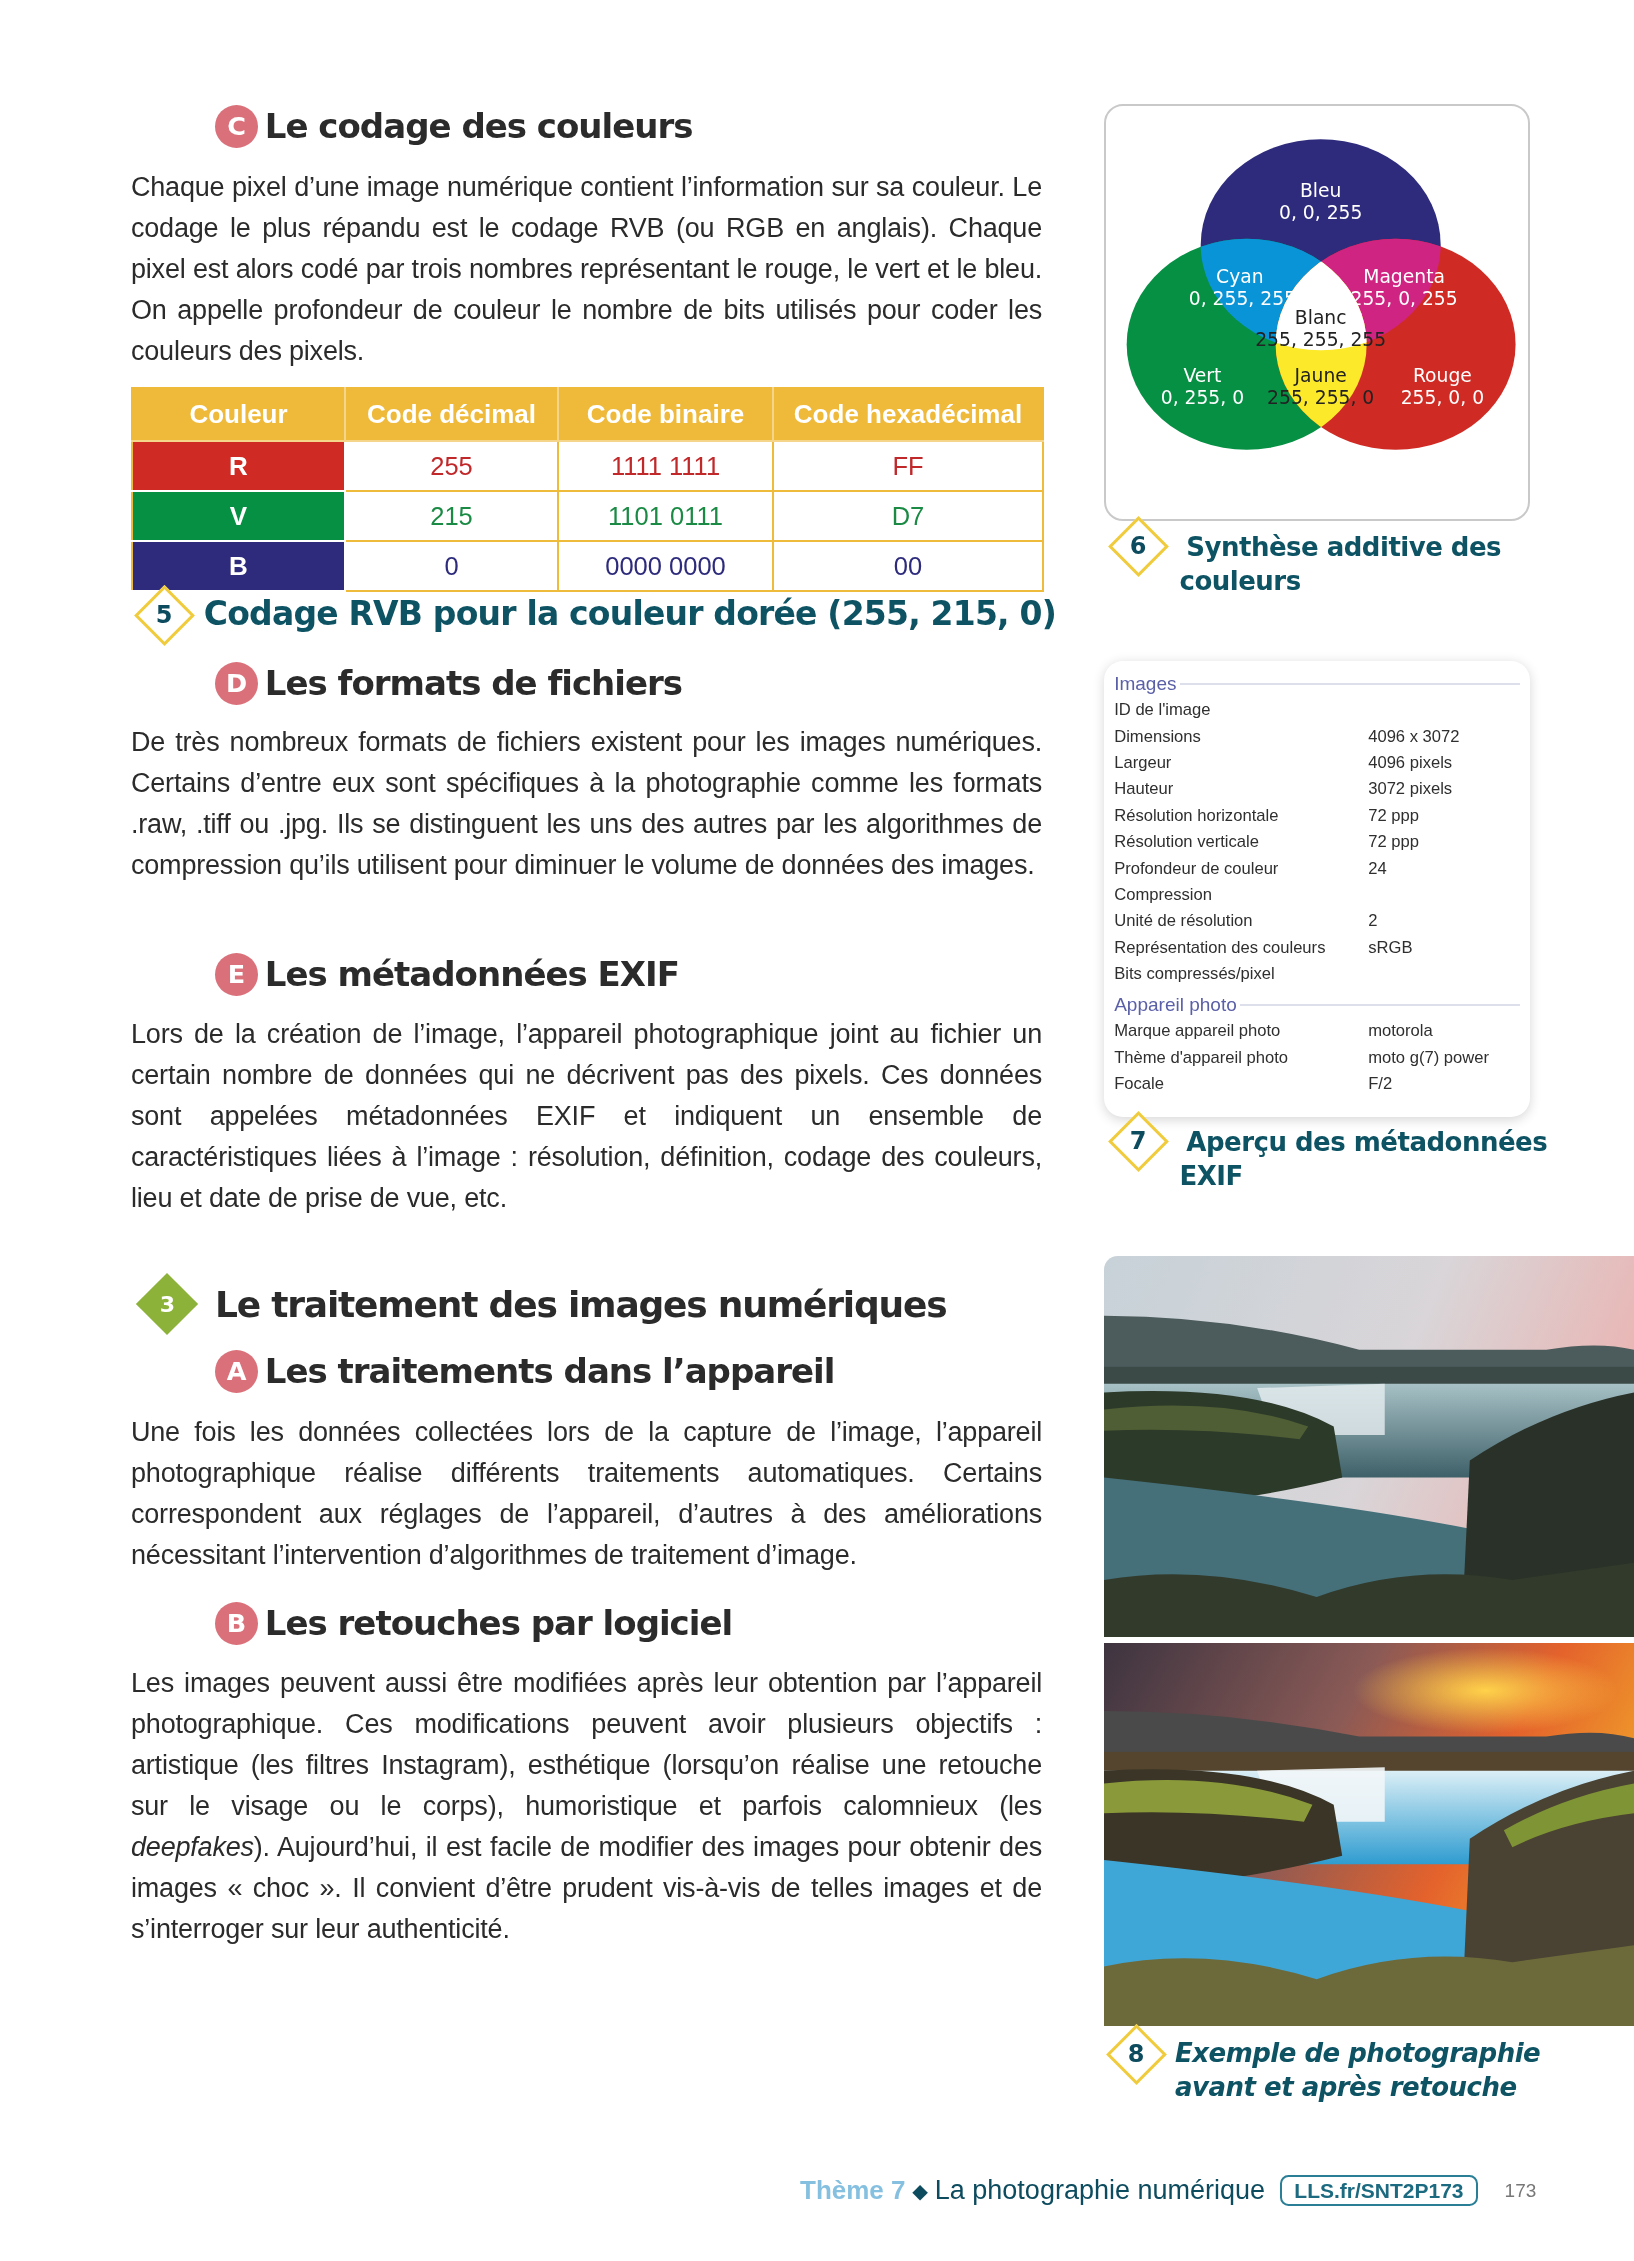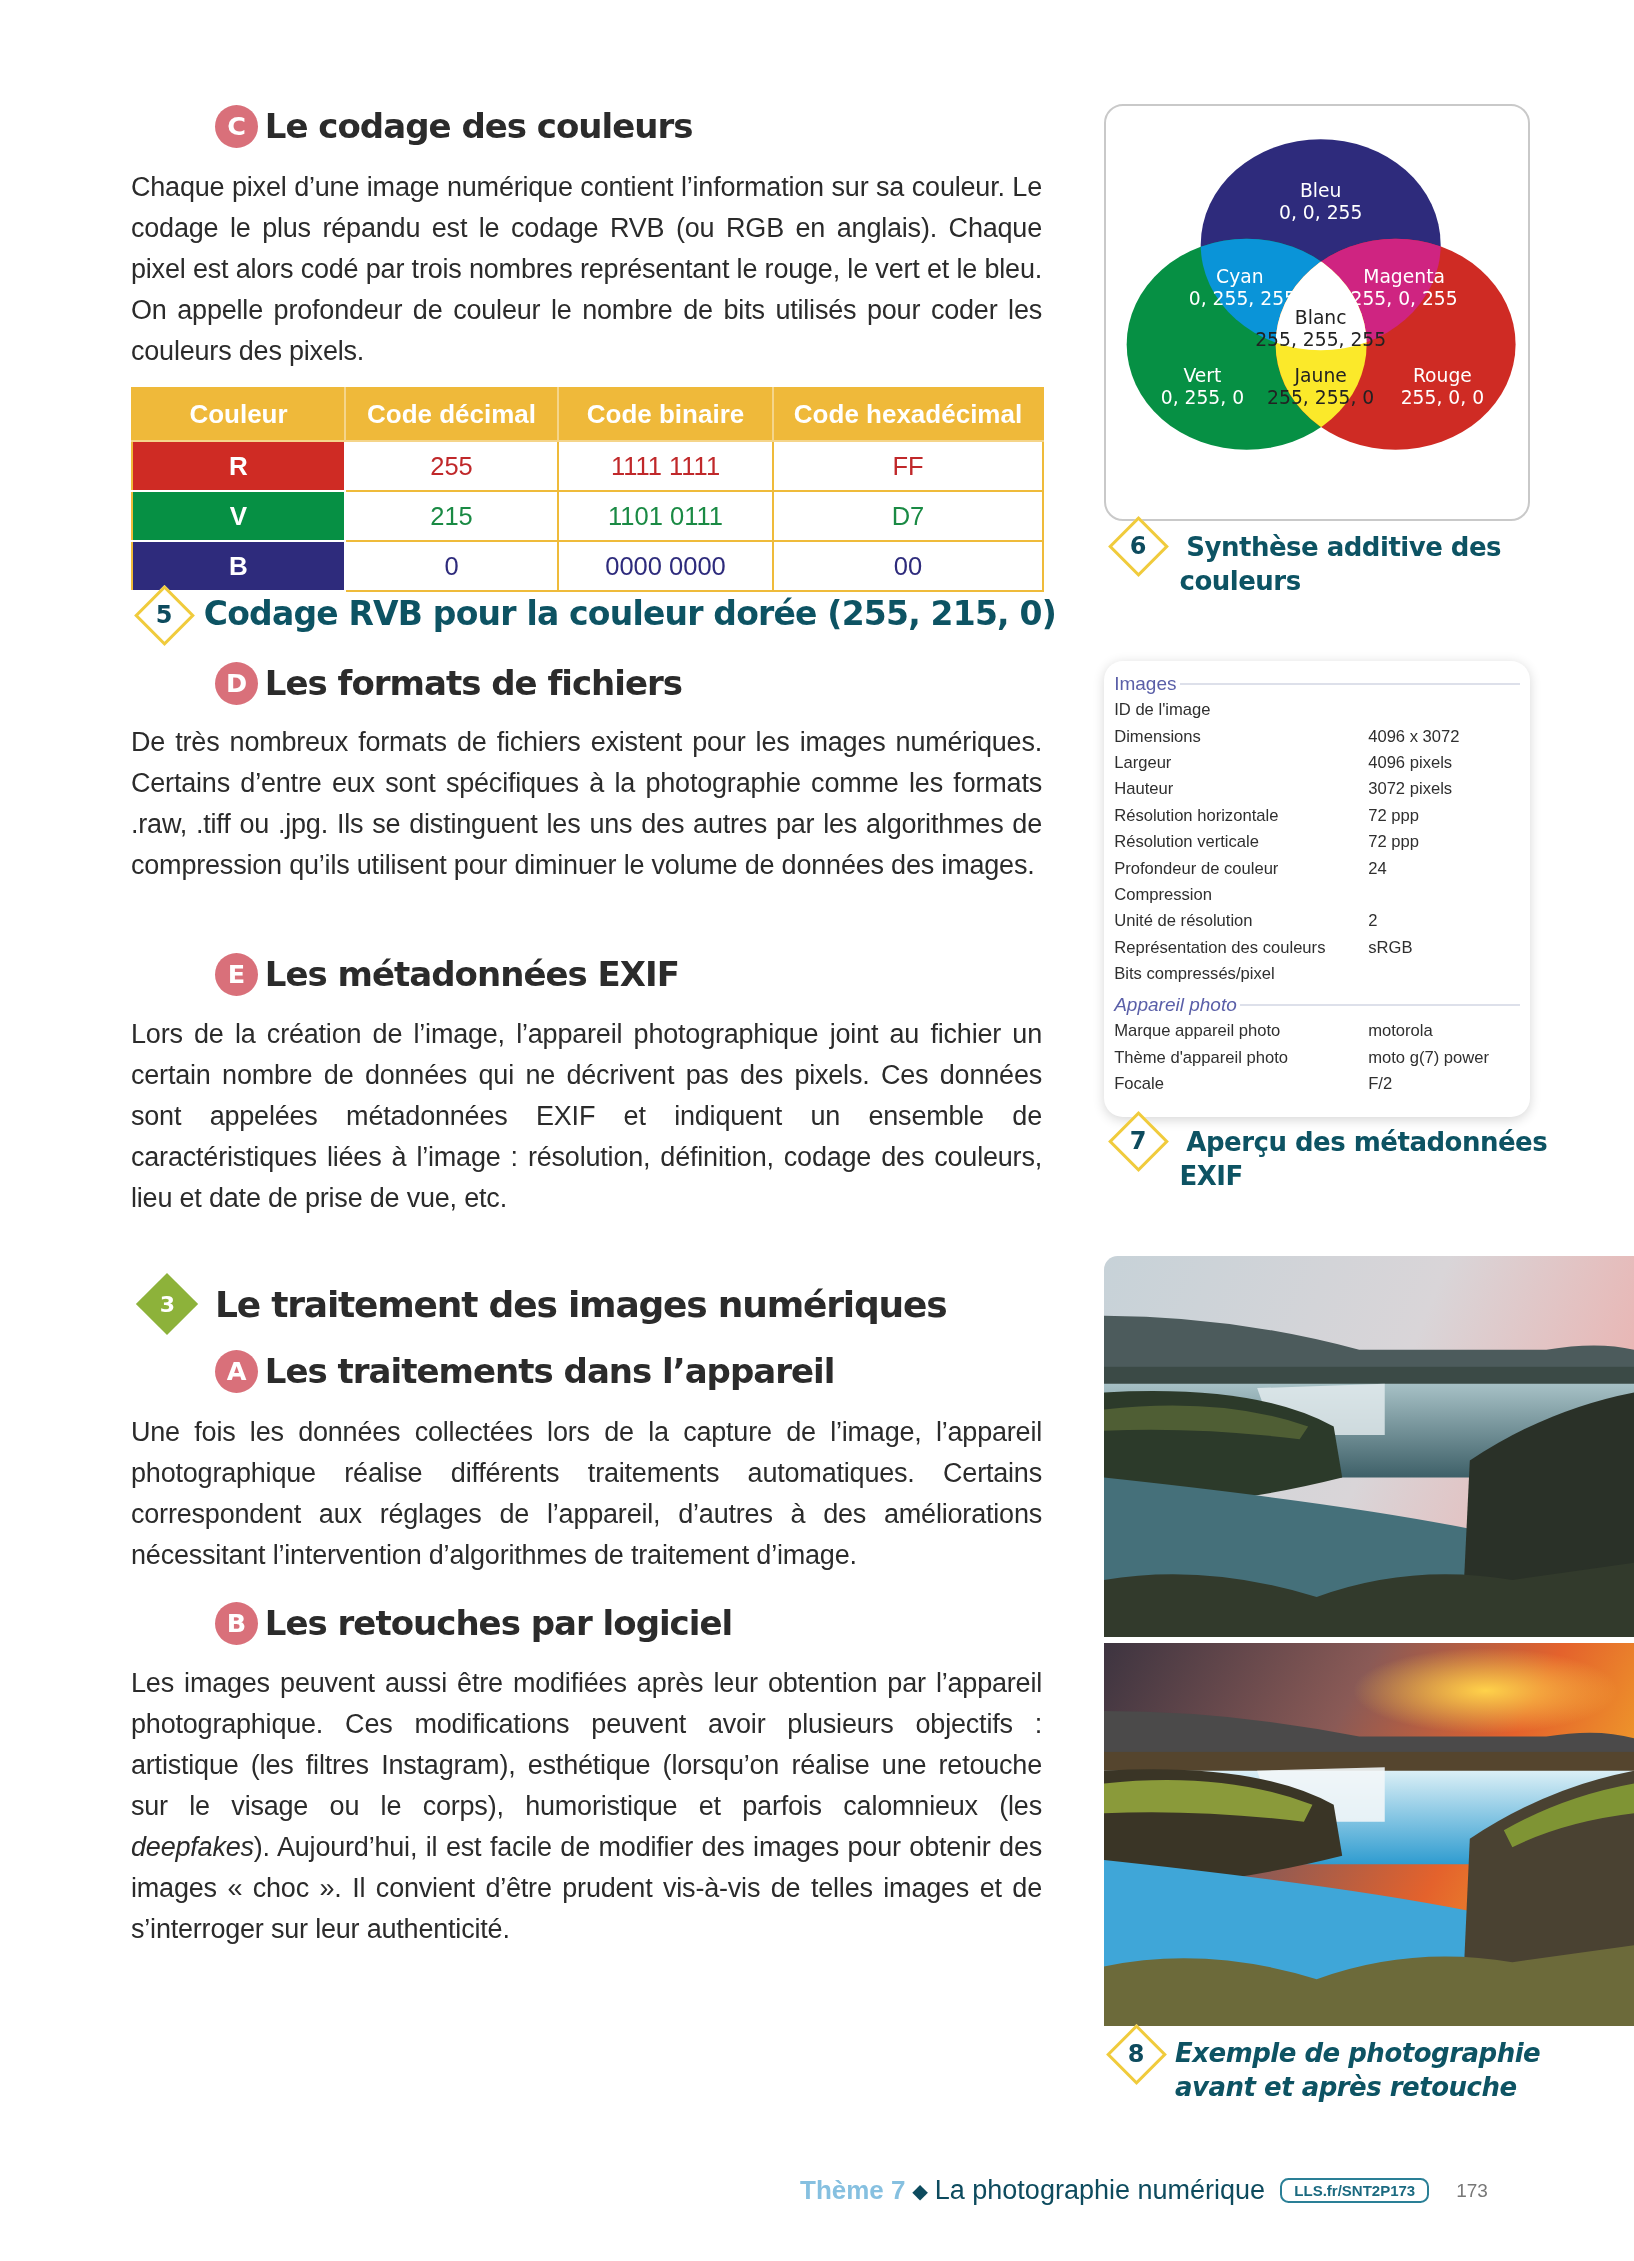--- a/index.html
+++ b/index.html
@@ -72,21 +72,21 @@
   .photo { position: absolute; left: 1104px; width: 530px; overflow: hidden; }
   .photo svg { display: block; }
 
   
   .footer { position: absolute; left: 800px; top: 2169px; height: 43px; display: flex; align-items: center;
             font-family: "Liberation Sans", sans-serif; white-space: nowrap; }
   .footer .theme { color: #86c0e0; font-weight: bold; font-size: 26px; }
   .footer .sep { color: #0d4b5e; font-size: 20.4px; margin: 0 6.8px; }
   .footer .title { color: #0d4b5e; font-size: 27px; }
   .footer .link { margin-left: 15.3px; border: 2.1px solid #2a7f96; border-radius: 8.5px; padding: 1.7px 12px;
-                  color: #1b6a80; font-weight: bold; font-size: 15px; }
+                  color: #1b6a80; font-weight: bold; font-size: 21px; }
   .footer .pnum { margin-left: 27px; color: #777; font-size: 19px; }
 </style>
 </head>
 <body>
 
 <div class="subhead" style="top:104px;">
   <div class="letter-badge">C</div>
   <div class="subhead-title">Le codage des couleurs</div>
 </div>
 <p class="para" style="top:167px;">Chaque pixel d’une image numérique contient l’information sur sa couleur. Le codage le plus répandu est le codage RVB (ou RGB en anglais). Chaque pixel est alors codé par trois nombres représentant le rouge, le vert et le bleu. On appelle profondeur de couleur le nombre de bits utilisés pour coder les couleurs des pixels.</p>
@@ -270,21 +270,21 @@
       <span class="v">2</span>
     </div>
     <div class="exif-row" style="top: 277px;">
       <span class="k">Représentation des couleurs</span>
       <span class="v">sRGB</span>
     </div>
     <div class="exif-row" style="top: 303px;">
       <span class="k">Bits compressés/pixel</span>
       <span class="v"></span>
     </div>
-    <div class="exif-group" style="top: 333px; font-style: italic;">
+    <div class="exif-group" style="top: 333px;">
       <span>Appareil photo</span>
       <span class="gline"></span>
     </div>
     <div class="exif-row" style="top: 360px;">
       <span class="k">Marque appareil photo</span>
       <span class="v">motorola</span>
     </div>
     <div class="exif-row" style="top: 387px;">
       <span class="k">Thème d'appareil photo</span>
       <span class="v">moto g(7) power</span>

